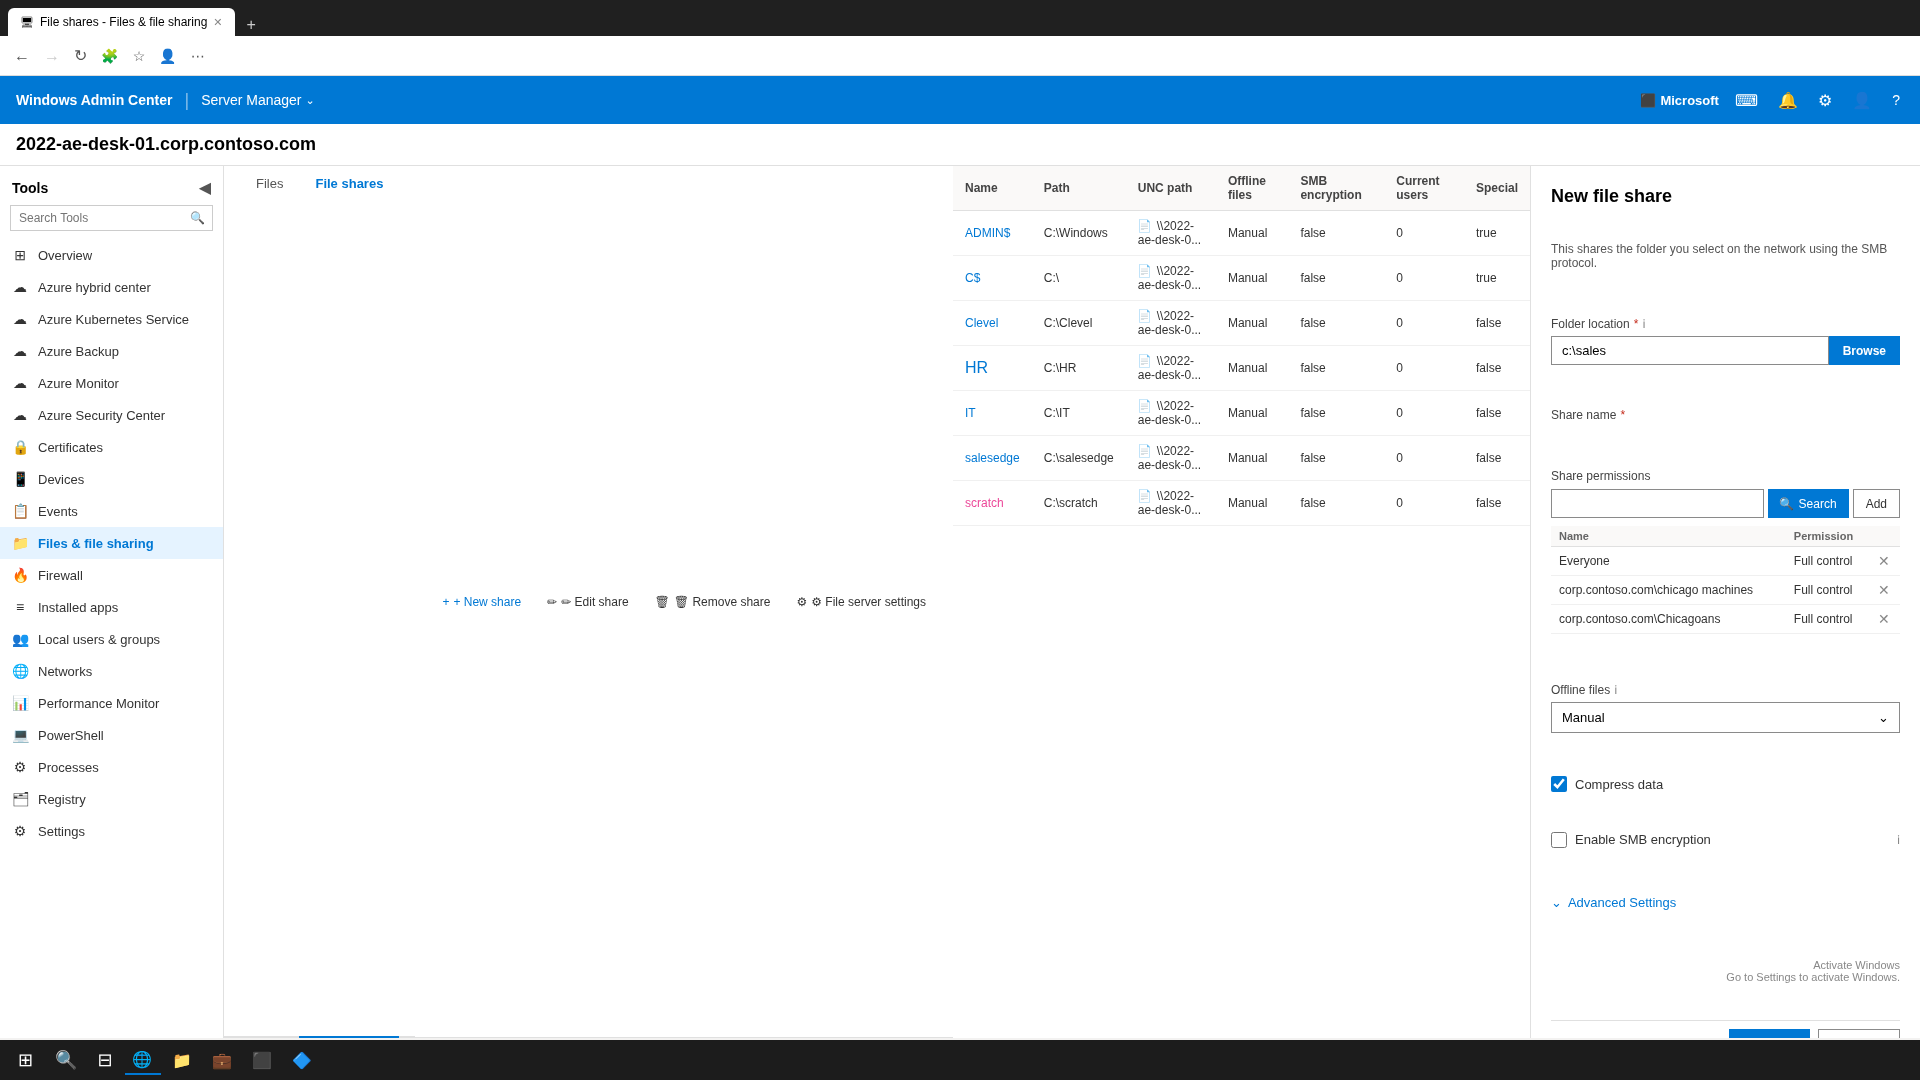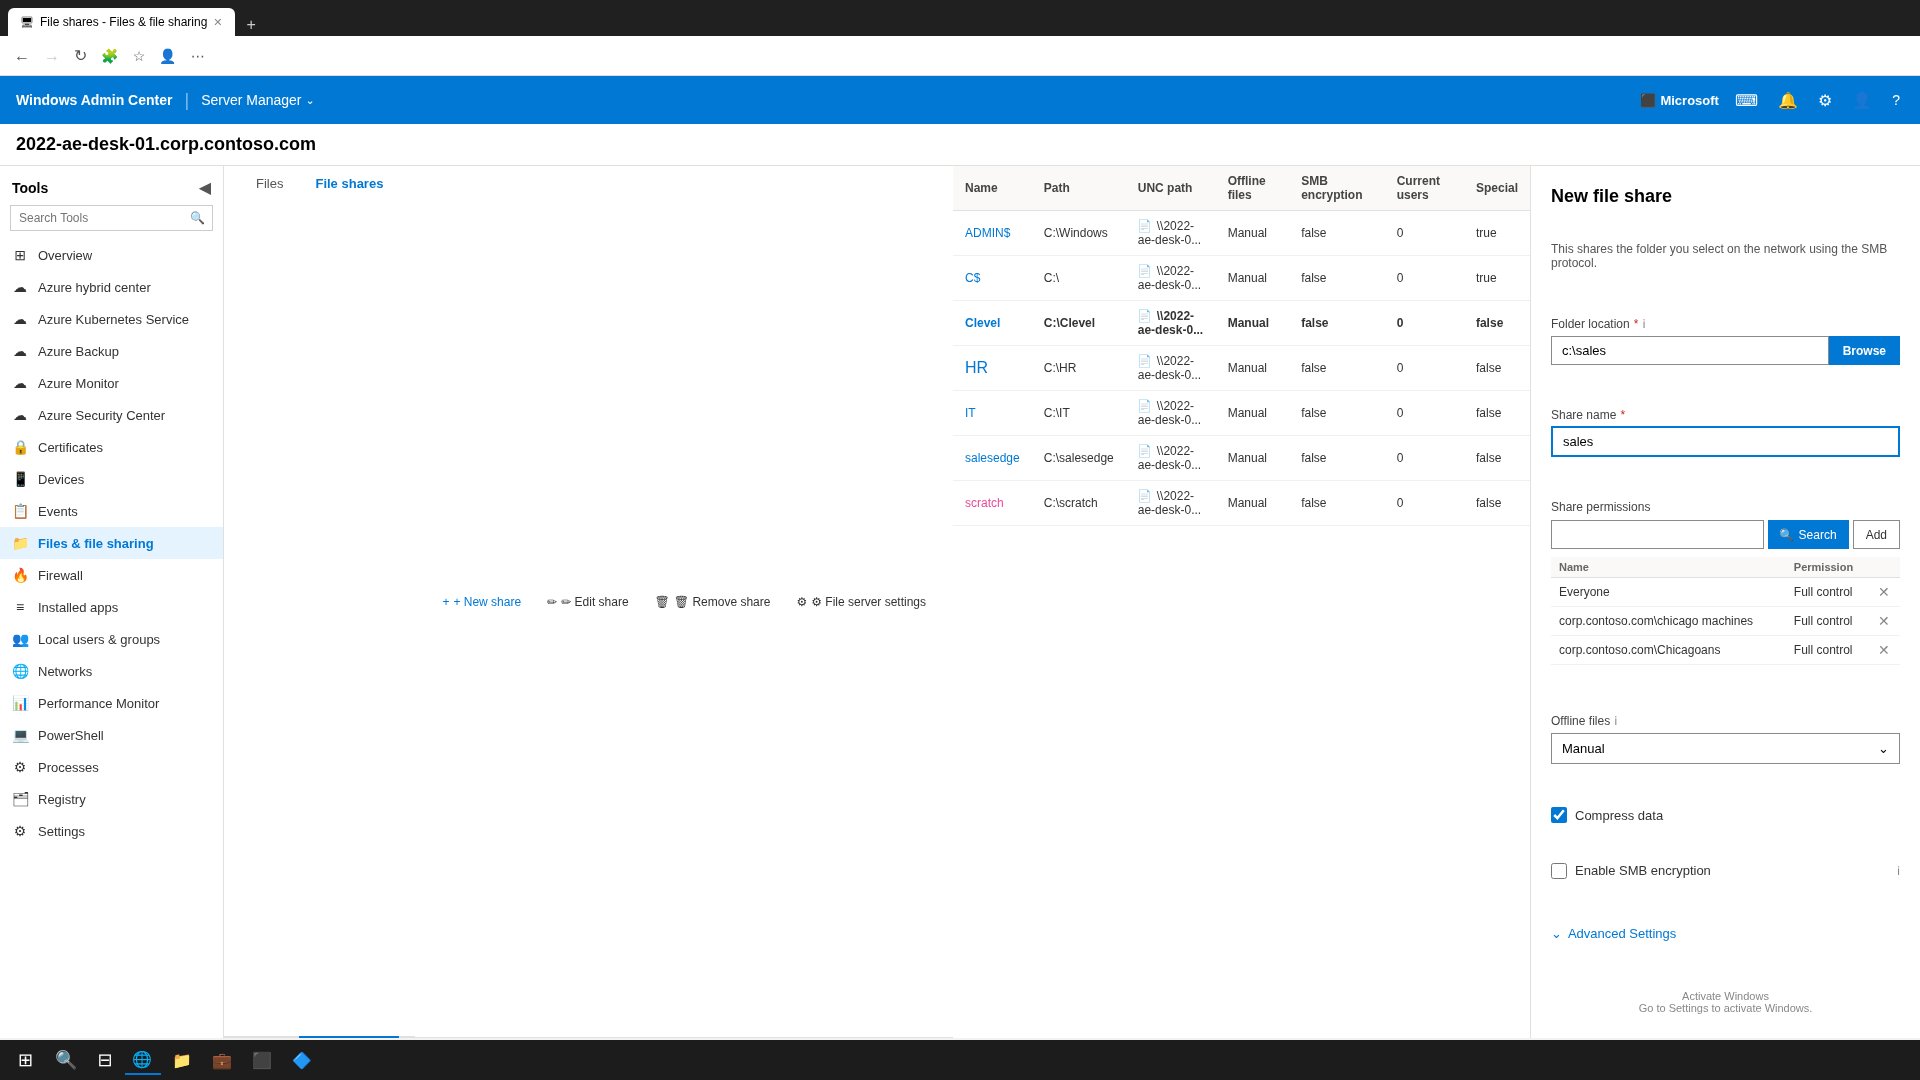--- a/index.html
+++ b/index.html
@@ -218,21 +218,21 @@
     </tr>
             <tr style="border-bottom: 1px solid rgb(240, 240, 240);">
       <td style="padding:8px 12px;font-size:12px;"><a href="#" style="color:#0078d4;text-decoration:none;">C$</a></td>
       <td style="padding:8px 12px;font-size:12px;color:#333;">C:\</td>
       <td style="padding:8px 12px;font-size:12px;color:#333;"><span style="color:#888;margin-right:4px;">📄</span>\\2022-ae-desk-0...</td>
       <td style="padding:8px 12px;font-size:12px;color:#333;">Manual</td>
       <td style="padding:8px 12px;font-size:12px;color:#333;">false</td>
       <td style="padding:8px 12px;font-size:12px;color:#333;">0</td>
       <td style="padding:8px 12px;font-size:12px;color:#333;">true</td>
     </tr>
-            <tr style="border-bottom: 1px solid rgb(240, 240, 240); font-weight: bold;">
+            <tr style="border-bottom: 1px solid rgb(240, 240, 240);">
       <td style="padding:8px 12px;font-size:12px;"><a href="#" style="color:#0078d4;text-decoration:none;">Clevel</a></td>
       <td style="padding:8px 12px;font-size:12px;color:#333;">C:\Clevel</td>
       <td style="padding:8px 12px;font-size:12px;color:#333;"><span style="color:#888;margin-right:4px;">📄</span>\\2022-ae-desk-0...</td>
       <td style="padding:8px 12px;font-size:12px;color:#333;">Manual</td>
       <td style="padding:8px 12px;font-size:12px;color:#333;">false</td>
       <td style="padding:8px 12px;font-size:12px;color:#333;">0</td>
       <td style="padding:8px 12px;font-size:12px;color:#333;">false</td>
     </tr>
             <tr style="border-bottom: 1px solid rgb(240, 240, 240);">
       <td style="padding:8px 12px;font-size:16px;"><a href="#" style="color:#0078d4;text-decoration:none;">HR</a></td>
@@ -289,21 +289,20 @@
         <input style="flex: 1 1 0%; border: 1px solid rgb(138, 138, 138); padding: 6px 10px; font-size: 13px; outline: none;" value="c:\sales">
         <button style="background:#0078d4;color:#fff;border:none;padding:6px 14px;cursor:pointer;font-size:12px;font-weight:600;">Browse</button>
       </div>
     </div>
 
     <div style="margin-bottom:14px;">
       <div style="font-size:12px;color:#444;margin-bottom:4px;display:flex;align-items:center;gap:4px;">
         <span>Share name</span>
         <span style="color:#c42b1c;">*</span>
       </div>
-      <input style="width: 100%; border: 2px solid rgb(0, 120, 212); padding: 6px 10px; font-size: 13px; outline: none;" value="sales">
     </div>
 
     <div style="margin-bottom:14px;">
       <div style="font-size:12px;color:#444;margin-bottom:6px;">Share permissions</div>
       <div style="display:flex;gap:4px;margin-bottom:8px;">
         <input style="flex: 1 1 0%; border: 1px solid rgb(138, 138, 138); padding: 6px 10px; font-size: 13px; outline: none;">
         <button style="background:#0078d4;color:#fff;border:none;padding:6px 12px;cursor:pointer;font-size:12px;display:flex;align-items:center;gap:4px;">
           <span>🔍</span>
           <span>Search</span>
         </button>
@@ -357,21 +356,21 @@
       <input type="checkbox" id="smb-enc" style="width: 16px; height: 16px; cursor: pointer;">
       <label for="smb-enc" style="font-size:13px;color:#333;">Enable SMB encryption</label>
       <span style="color:#888;cursor:pointer;font-size:12px;margin-left:auto;">ℹ</span>
     </div>
 
     <button style="display:flex;align-items:center;gap:6px;background:none;border:none;cursor:pointer;color:#0078d4;font-size:13px;padding:4px 0;margin-bottom:16px;">
       <span>⌄</span>
       <span>Advanced Settings</span>
     </button>
 
-    <div style="color:#888;font-size:11px;text-align:center;margin-bottom:8px;">
+    <div style="color:#888;font-size:11px;text-align:right;margin-bottom:8px;">
       <div>Activate Windows</div>
       <div>Go to Settings to activate Windows.</div>
     </div>
 
     <div style="display:flex;justify-content:flex-end;gap:8px;padding-top:8px;border-top:1px solid #e0e0e0;margin-top:auto;">
       <button style="background:#0078d4;color:#fff;border:none;padding:8px 20px;cursor:pointer;font-size:13px;font-weight:600;">Create</button>
       <button style="background:#fff;color:#333;border:1px solid #8a8a8a;padding:8px 20px;cursor:pointer;font-size:13px;">Cancel</button>
     </div>
   </div>
 

